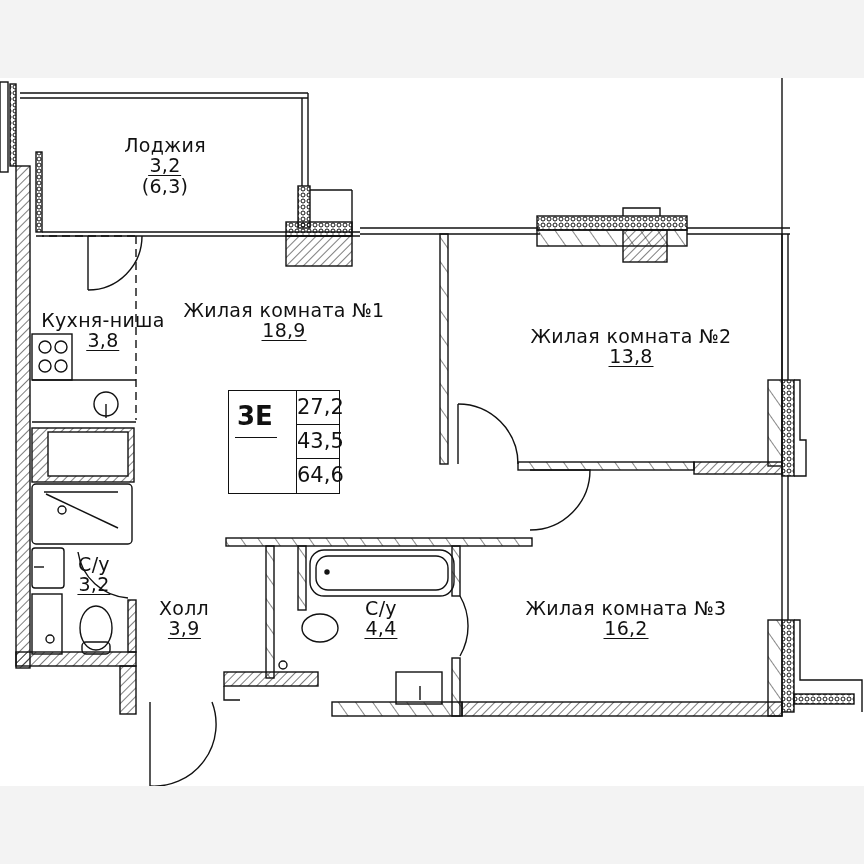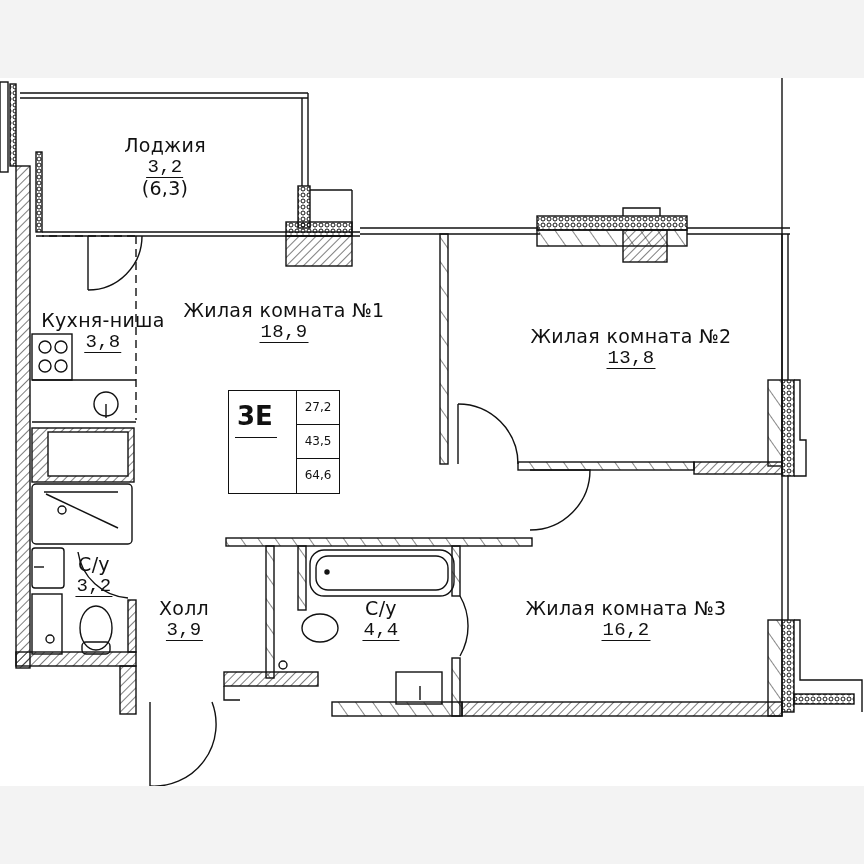--- a/index.html
+++ b/index.html
@@ -12,38 +12,38 @@
     position: absolute; left: 0; top: 78px; width: 864px; height: 708px;
     background: #ffffff;
   }
   svg { position: absolute; left: 0; top: 0; }
   .lbl {
     position: absolute; text-align: center; color: #111;
     font-family: "DejaVu Sans", sans-serif; font-size: 19px; line-height: 20px;
     white-space: nowrap; transform: translateX(-50%);
     letter-spacing: 0.3px;
   }
-  .lbl .area { display: inline-block; border-bottom: 1.5px solid #111; padding: 0 1px; line-height: 19px; font-family: Liberation Mono, monospace; }
+  .lbl .area { display: inline-block; border-bottom: 1.5px solid #111; padding: 0 1px; line-height: 19px; }
   .lbl .sub { display: block; }
   .legend {
     position: absolute; left: 228px; top: 390px; width: 112px; height: 104px;
     border: 1.5px solid #111; box-sizing: border-box; background: #fff;
   }
   .legend .type {
     position: absolute; left: 0; top: 0; width: 68px; height: 100%;
     border-right: 1.5px solid #111; box-sizing: border-box; font-weight: bold;
   }
   .legend .type span {
     position: absolute; left: 6px; top: 10px; font-size: 26px; line-height: 30px; color:#111;
     border-bottom: 1.5px solid #111; padding: 0 4px 6px 2px;
   }
   .legend .cells { position: absolute; left: 68px; top: 0; right: 0; bottom: 0; }
   .legend .cell {
     height: 33.3%; box-sizing: border-box; border-bottom: 1.5px solid #111;
-    font-size: 12px; line-height: 33px; text-align: center; color:#111;
+    font-size: 21px; line-height: 33px; text-align: center; color:#111;
   }
   .legend .cell:last-child { border-bottom: none; }
 </style>
 </head>
 <body>
 
 <div class="canvas">
   <svg width="864" height="708" viewBox="0 78 864 708">
     <defs>
       <pattern id="hatch" patternUnits="userSpaceOnUse" width="6" height="6" patternTransform="rotate(45)">

